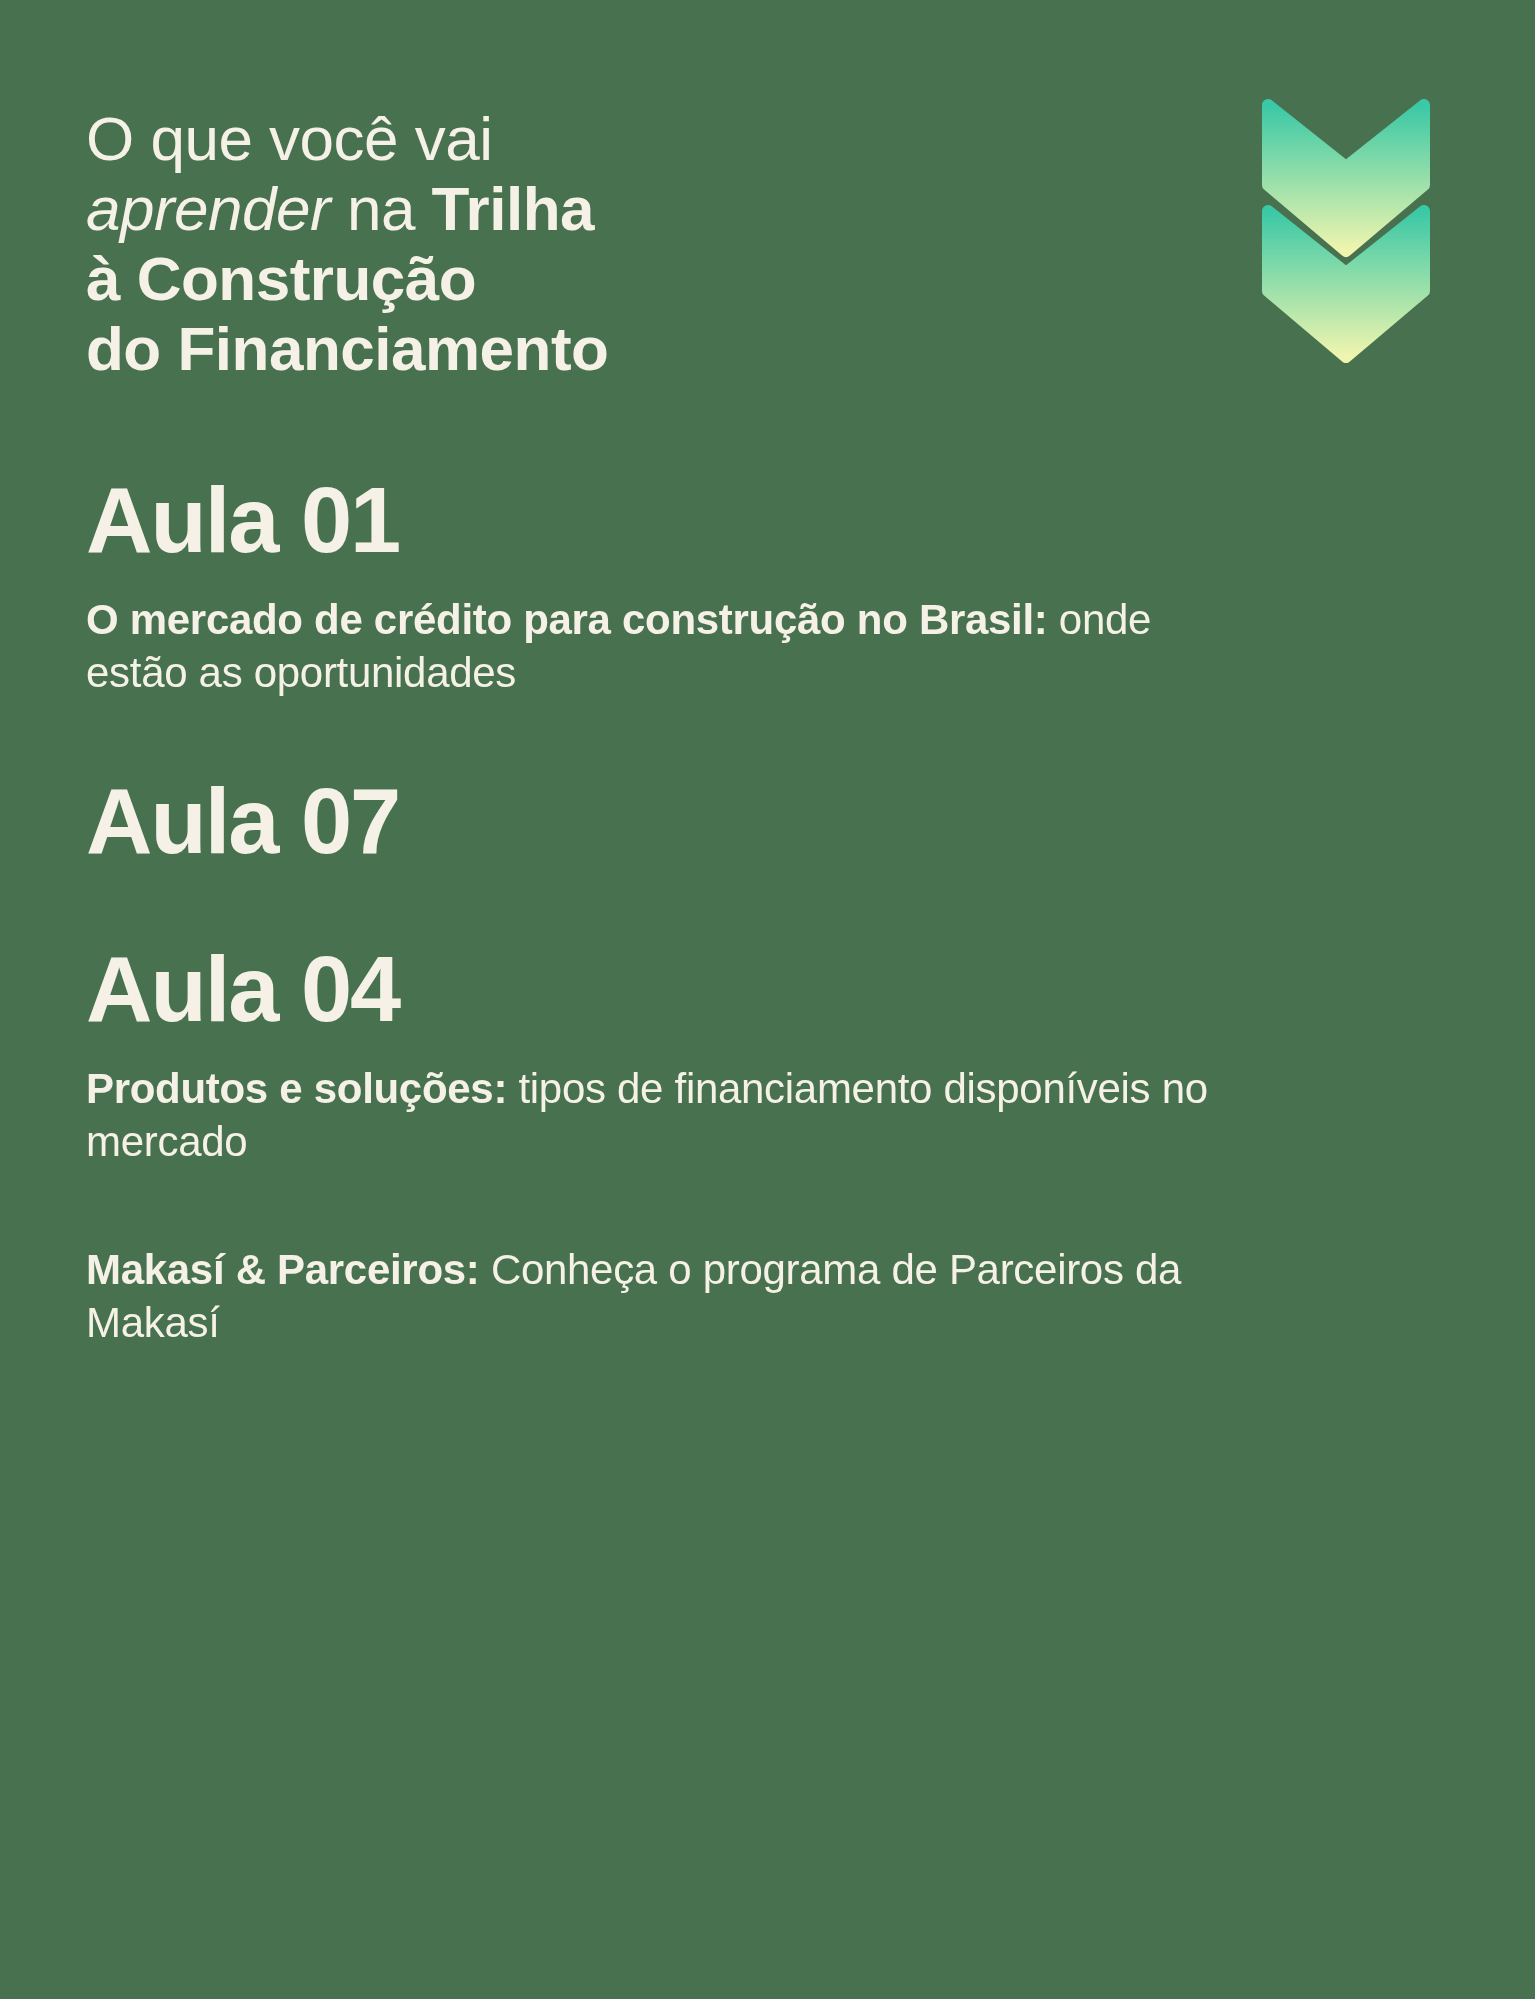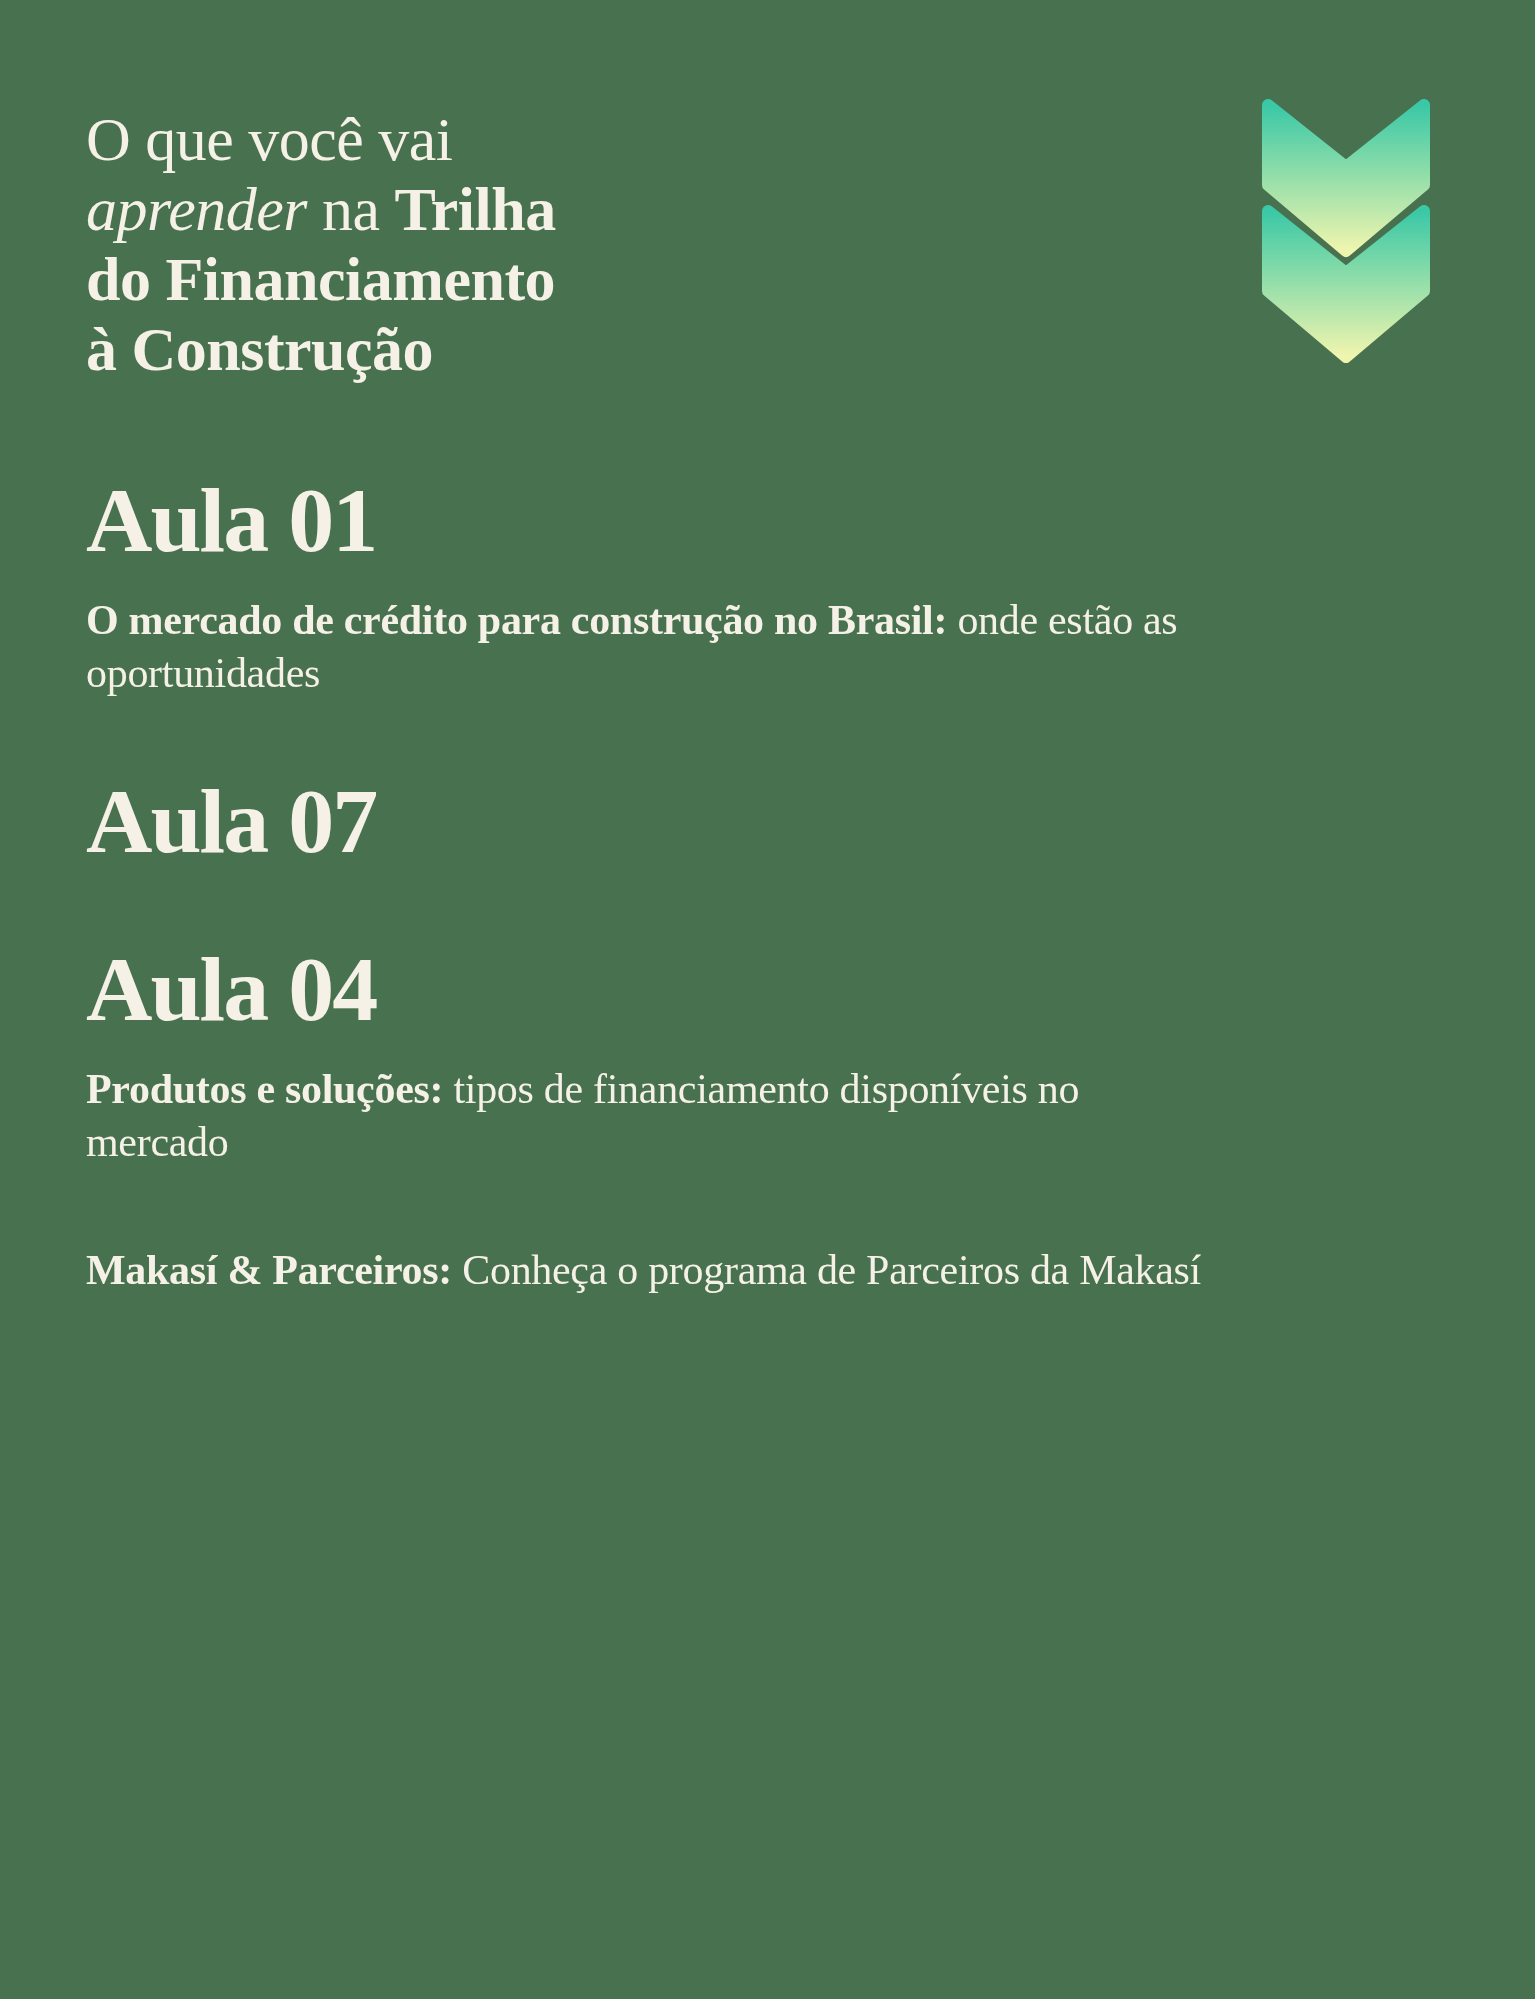--- a/index.html
+++ b/index.html
@@ -9,21 +9,20 @@
     background: var(--bg);
     color: var(--fg);
     font-family: "Liberation Sans", sans-serif;
     overflow: hidden;
     position: relative;
   }
   .page {
     width:1298px; height:1999px;
     padding: 104px 70px 12px 86px;
     position: relative;
-    font-family: Liberation Serif, serif;
   }
   
   .title {
     font-size: 62px;
     line-height: 1.13;
     font-weight: 400;
     letter-spacing: -0.5px;
     margin-bottom: 90px;
     max-width: 800px;
   }
@@ -68,22 +67,22 @@
         <stop offset="1" stop-color="#F0F5AE"></stop>
       </linearGradient>
     </defs>
     <path d="M6,6 L84,68 L162,6 L162,86 L84,152 L6,86 Z" fill="url(#chevGrad)" stroke="url(#chevGrad)" stroke-width="12" stroke-linejoin="round"></path>
     <path d="M6,112 L84,174 L162,112 L162,192 L84,258 L6,192 Z" fill="url(#chevGrad)" stroke="url(#chevGrad)" stroke-width="12" stroke-linejoin="round"></path>
   </svg>
 
   <h1 class="title">
       <div><span class="regular">O que você vai</span></div>
       <div><span class="italic">aprender</span><span class="regular"> na </span><span class="bold">Trilha</span></div>
+      <div><span class="bold">à Construção</span></div>
       <div><span class="bold">do Financiamento</span></div>
-      <div><span class="bold">à Construção</span></div>
     </h1>
 
   <div>
       <section class="lesson">
         <h2 class="lesson-heading">Aula 01</h2>
         <p class="lesson-description"><span class="seg-bold">O mercado de crédito para construção no Brasil:</span><span class="seg-regular"> onde estão as oportunidades</span></p>
       </section>
       <section class="lesson">
         <h2 class="lesson-heading">Aula 07</h2>
       </section>

